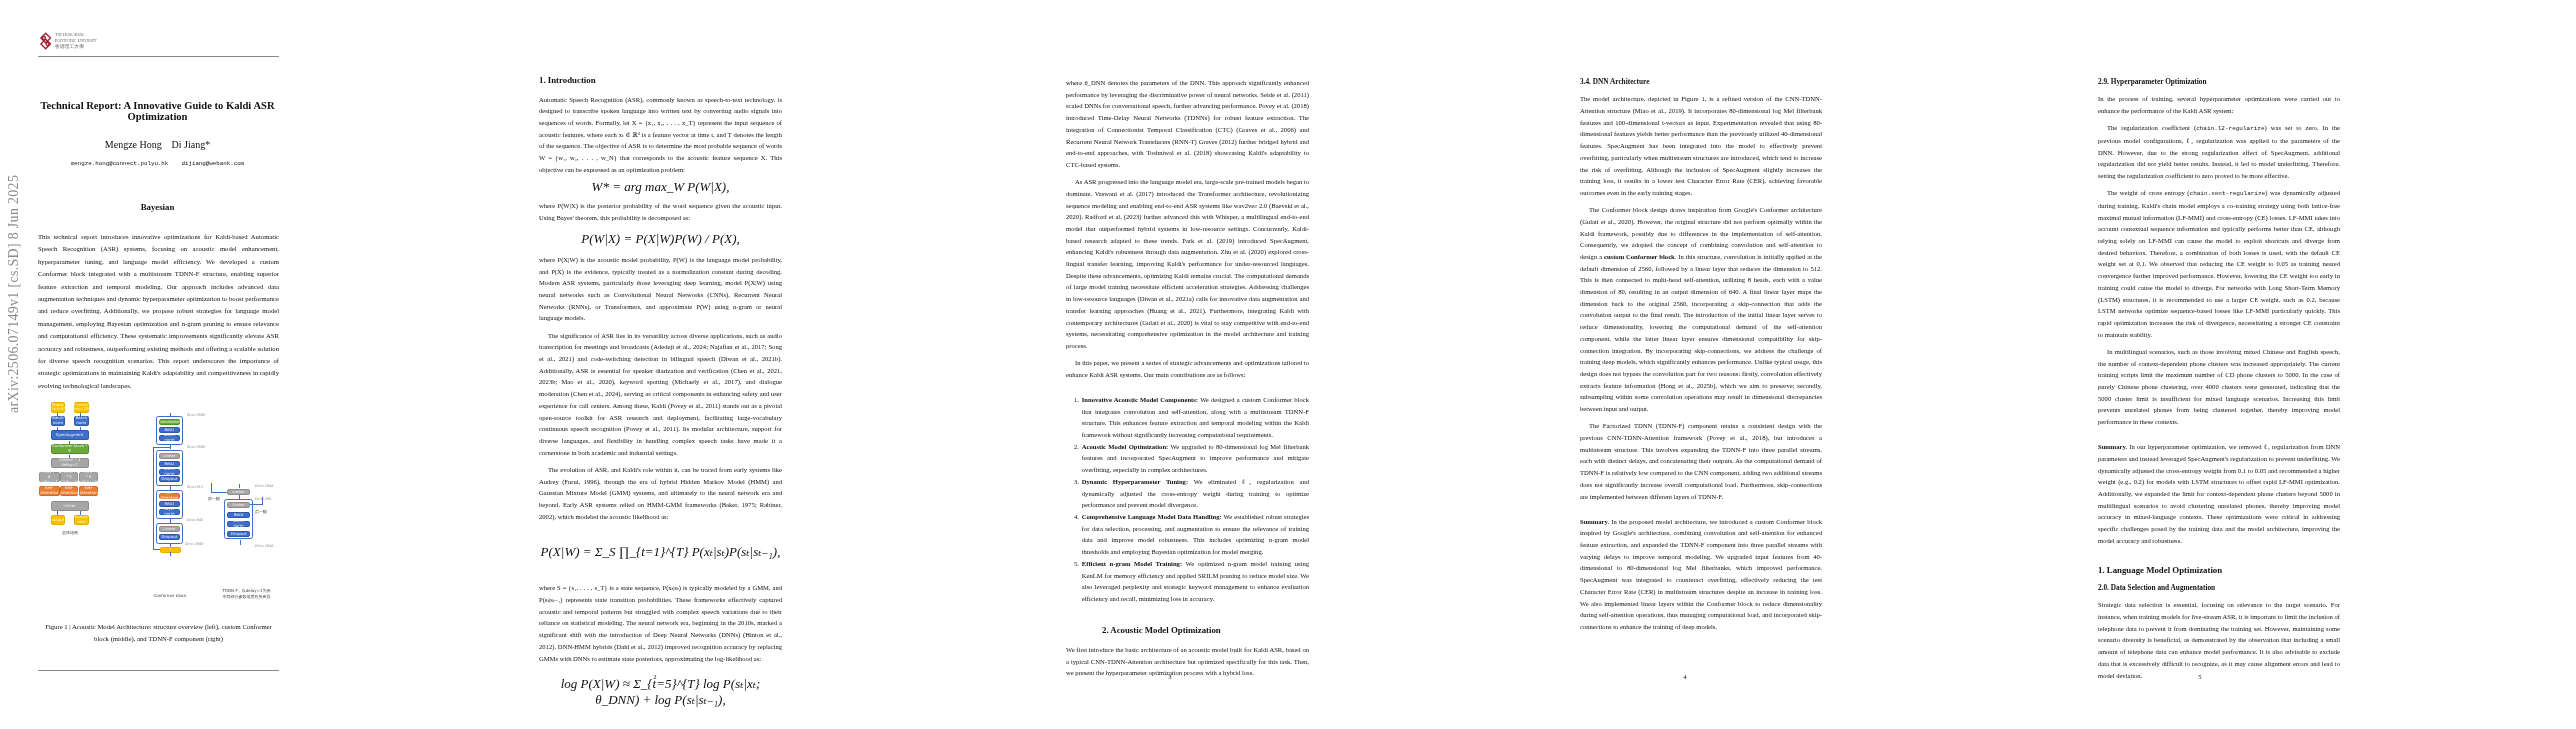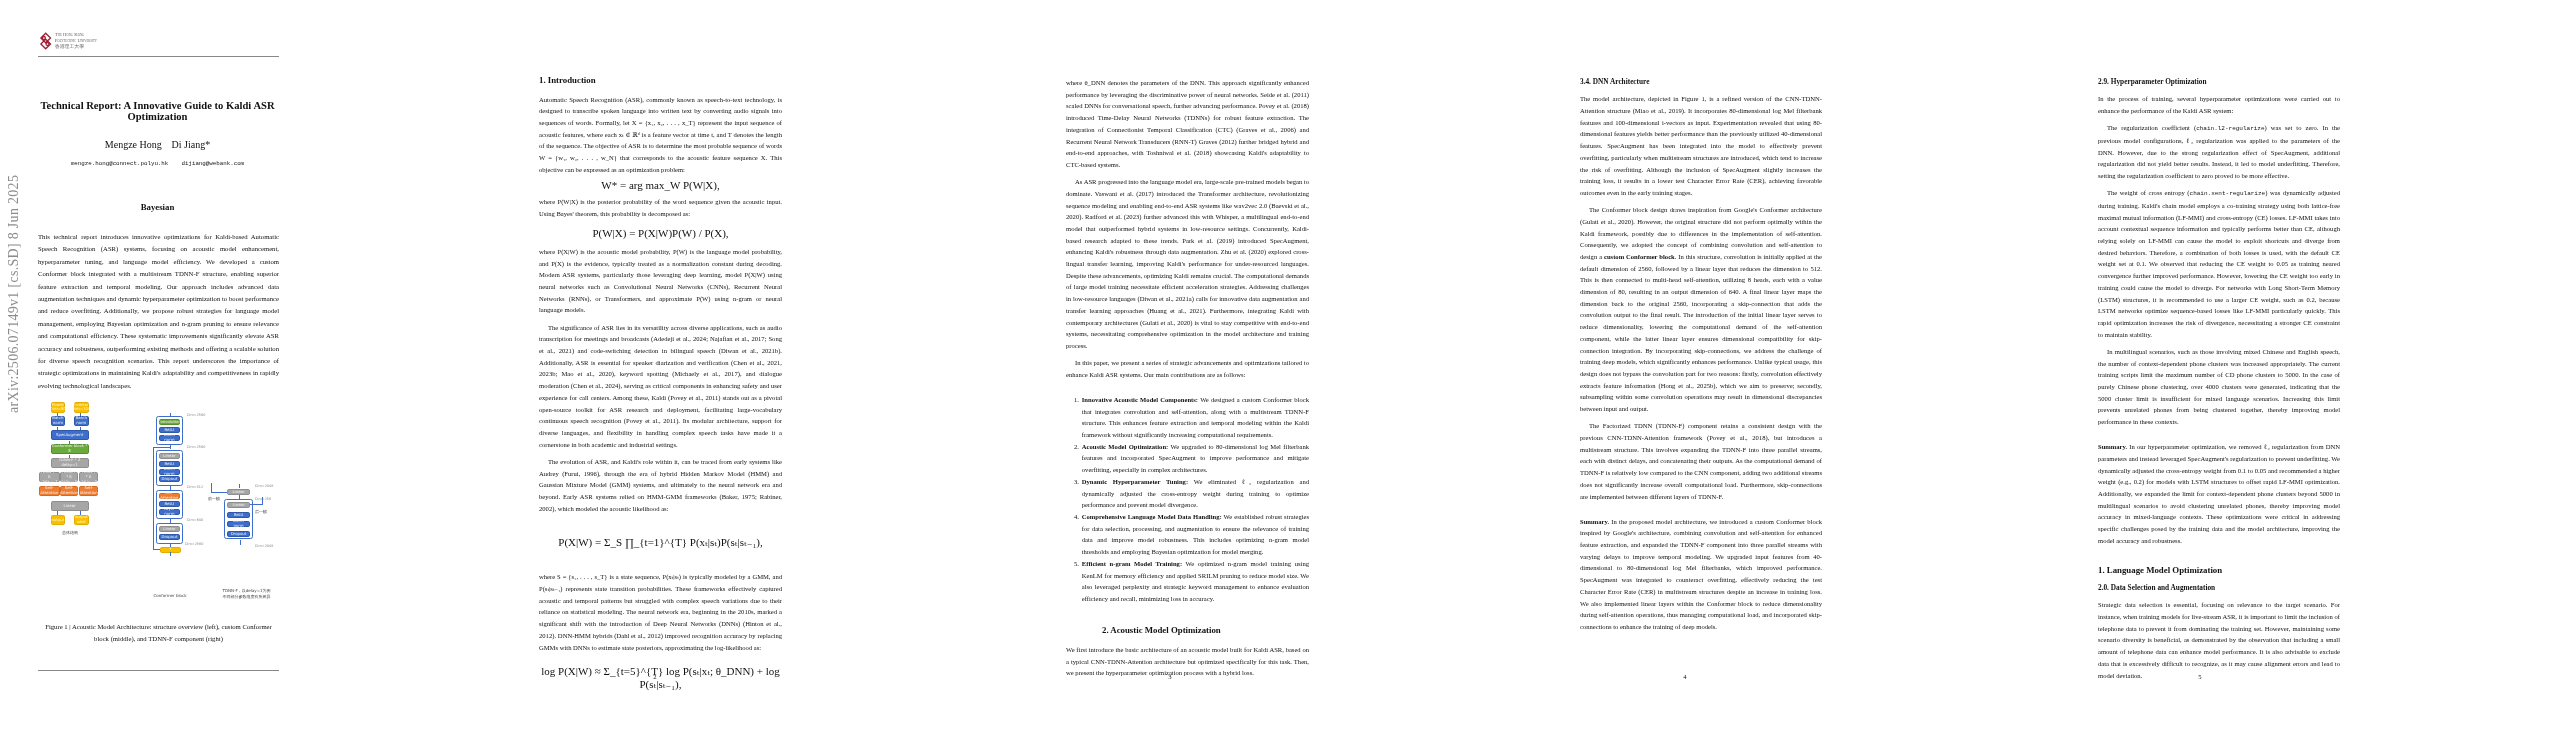--- a/index.html
+++ b/index.html
@@ -6,21 +6,21 @@
   html, body { width: 2576px; height: 729px; background: #ffffff; overflow: hidden; }
   body { font-family: "Liberation Serif", "DejaVu Serif", serif; color: #111; }
   .strip { display: flex; width: 2576px; height: 729px; }
   .page { position: relative; width: 515px; height: 729px; background: #fff; }
   .pg-inner { position: absolute; left: 35px; right: 235px; }
   .para { font-size: 6.6px; line-height: 11.7px; text-align: justify; hyphens: auto; }
   .para.indent { text-indent: 9px; }
   .para + .para { margin-top: 5.5px; }
   .sec-h { font-size: 8.8px; font-weight: bold; margin-bottom: 8.5px; }
   .subsec-h { font-size: 7.3px; font-weight: bold; margin-bottom: 7.3px; }
-  .eq { text-align: center; font-size: 11px; margin: 3.6px 0 4.9px 0; }
+  .eq { text-align: center; font-style: italic; font-size: 13px; margin: 3.6px 0 4.9px 0; }
   .page-num { position: absolute; top: 673px; left: 0; right: 0; text-align: center; font-size: 6.7px; }
   .bold { font-weight: bold; }
   .mono { font-family: "Liberation Mono", "DejaVu Sans Mono", monospace; font-size: 6px; }
   ol.contrib { margin-left: 14.6px; padding-left: 0; }
   ol.contrib li { font-size: 6.6px; line-height: 11.7px; text-align: justify; padding-left: 1.2px; }
 
   
   .arxiv-stamp { position: absolute; left: 6px; top: 413px; transform: rotate(-90deg); transform-origin: left top;
     font-family: "Liberation Serif", serif; font-size: 14px; color: #8c8c8c; white-space: nowrap; letter-spacing: 0.3px; }
   .logo { position: absolute; left: 39px; top: 32px; display: flex; align-items: center; gap: 2.4px; }

